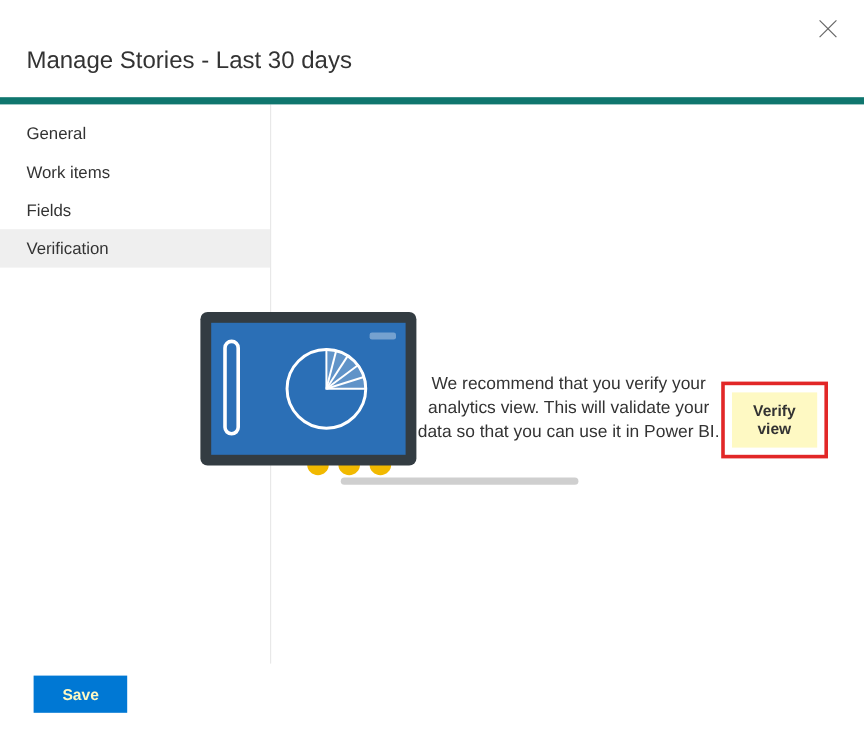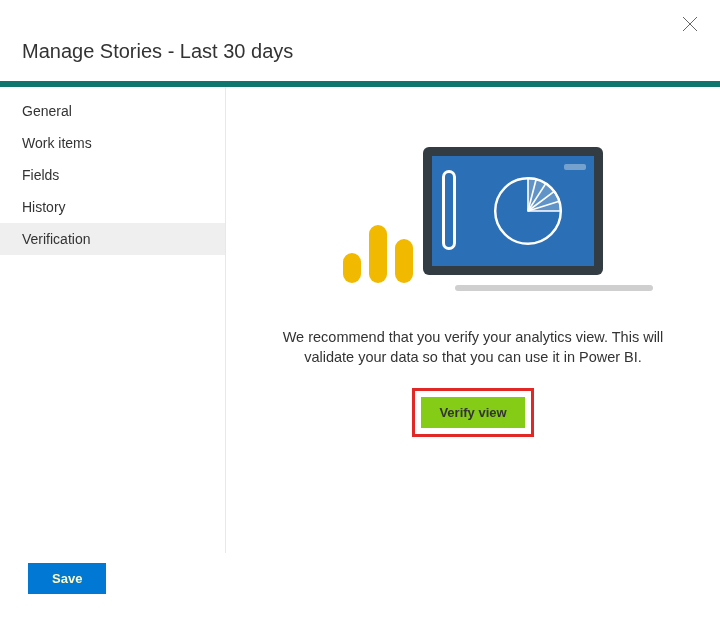--- a/index.html
+++ b/index.html
@@ -43,21 +43,21 @@
     font-size: 14px;
     color: #333;
     cursor: pointer;
   }
   .side-item.selected {
     background: #efefef;
   }
   .main {
     flex: 1;
     display: flex;
-    flex-direction: column;
+    flex-direction: row;
     align-items: center;
     padding: 60px 30px 0 30px;
   }
   .illustration {
     width: 260px;
     height: 150px;
     position: relative;
     margin-bottom: 30px;
   }
   .message {
@@ -67,21 +67,21 @@
     line-height: 1.4;
     max-width: 440px;
     margin-bottom: 20px;
   }
   .verify-wrap {
     border: 3px solid #e22727;
     padding: 6px;
     display: inline-block;
   }
   .verify-btn {
-    background: #84cc16;
+    background: #fef9c3;
     border: none;
     padding: 8px 18px;
     font-size: 13px;
     font-weight: 600;
     color: #333;
     cursor: pointer;
   }
   .footer {
     padding: 10px 0 0 28px;
     display: flex;
@@ -157,21 +157,20 @@
       </svg>
   </div>
   <div class="title">Manage Stories - Last 30 days</div>
 </div>
 
 <div class="body">
   <div class="sidebar">
     <div class="side-item"><span>General</span></div>
     <div class="side-item"><span>Work items</span></div>
     <div class="side-item"><span>Fields</span></div>
-    <div class="side-item"><span>History</span></div>
     <div class="side-item selected"><span>Verification</span></div>
   </div>
 
   <div class="main">
     <div class="illustration">
       <div class="bars">
         <div class="bar b1"></div>
         <div class="bar b2"></div>
         <div class="bar b3"></div>
       </div>

